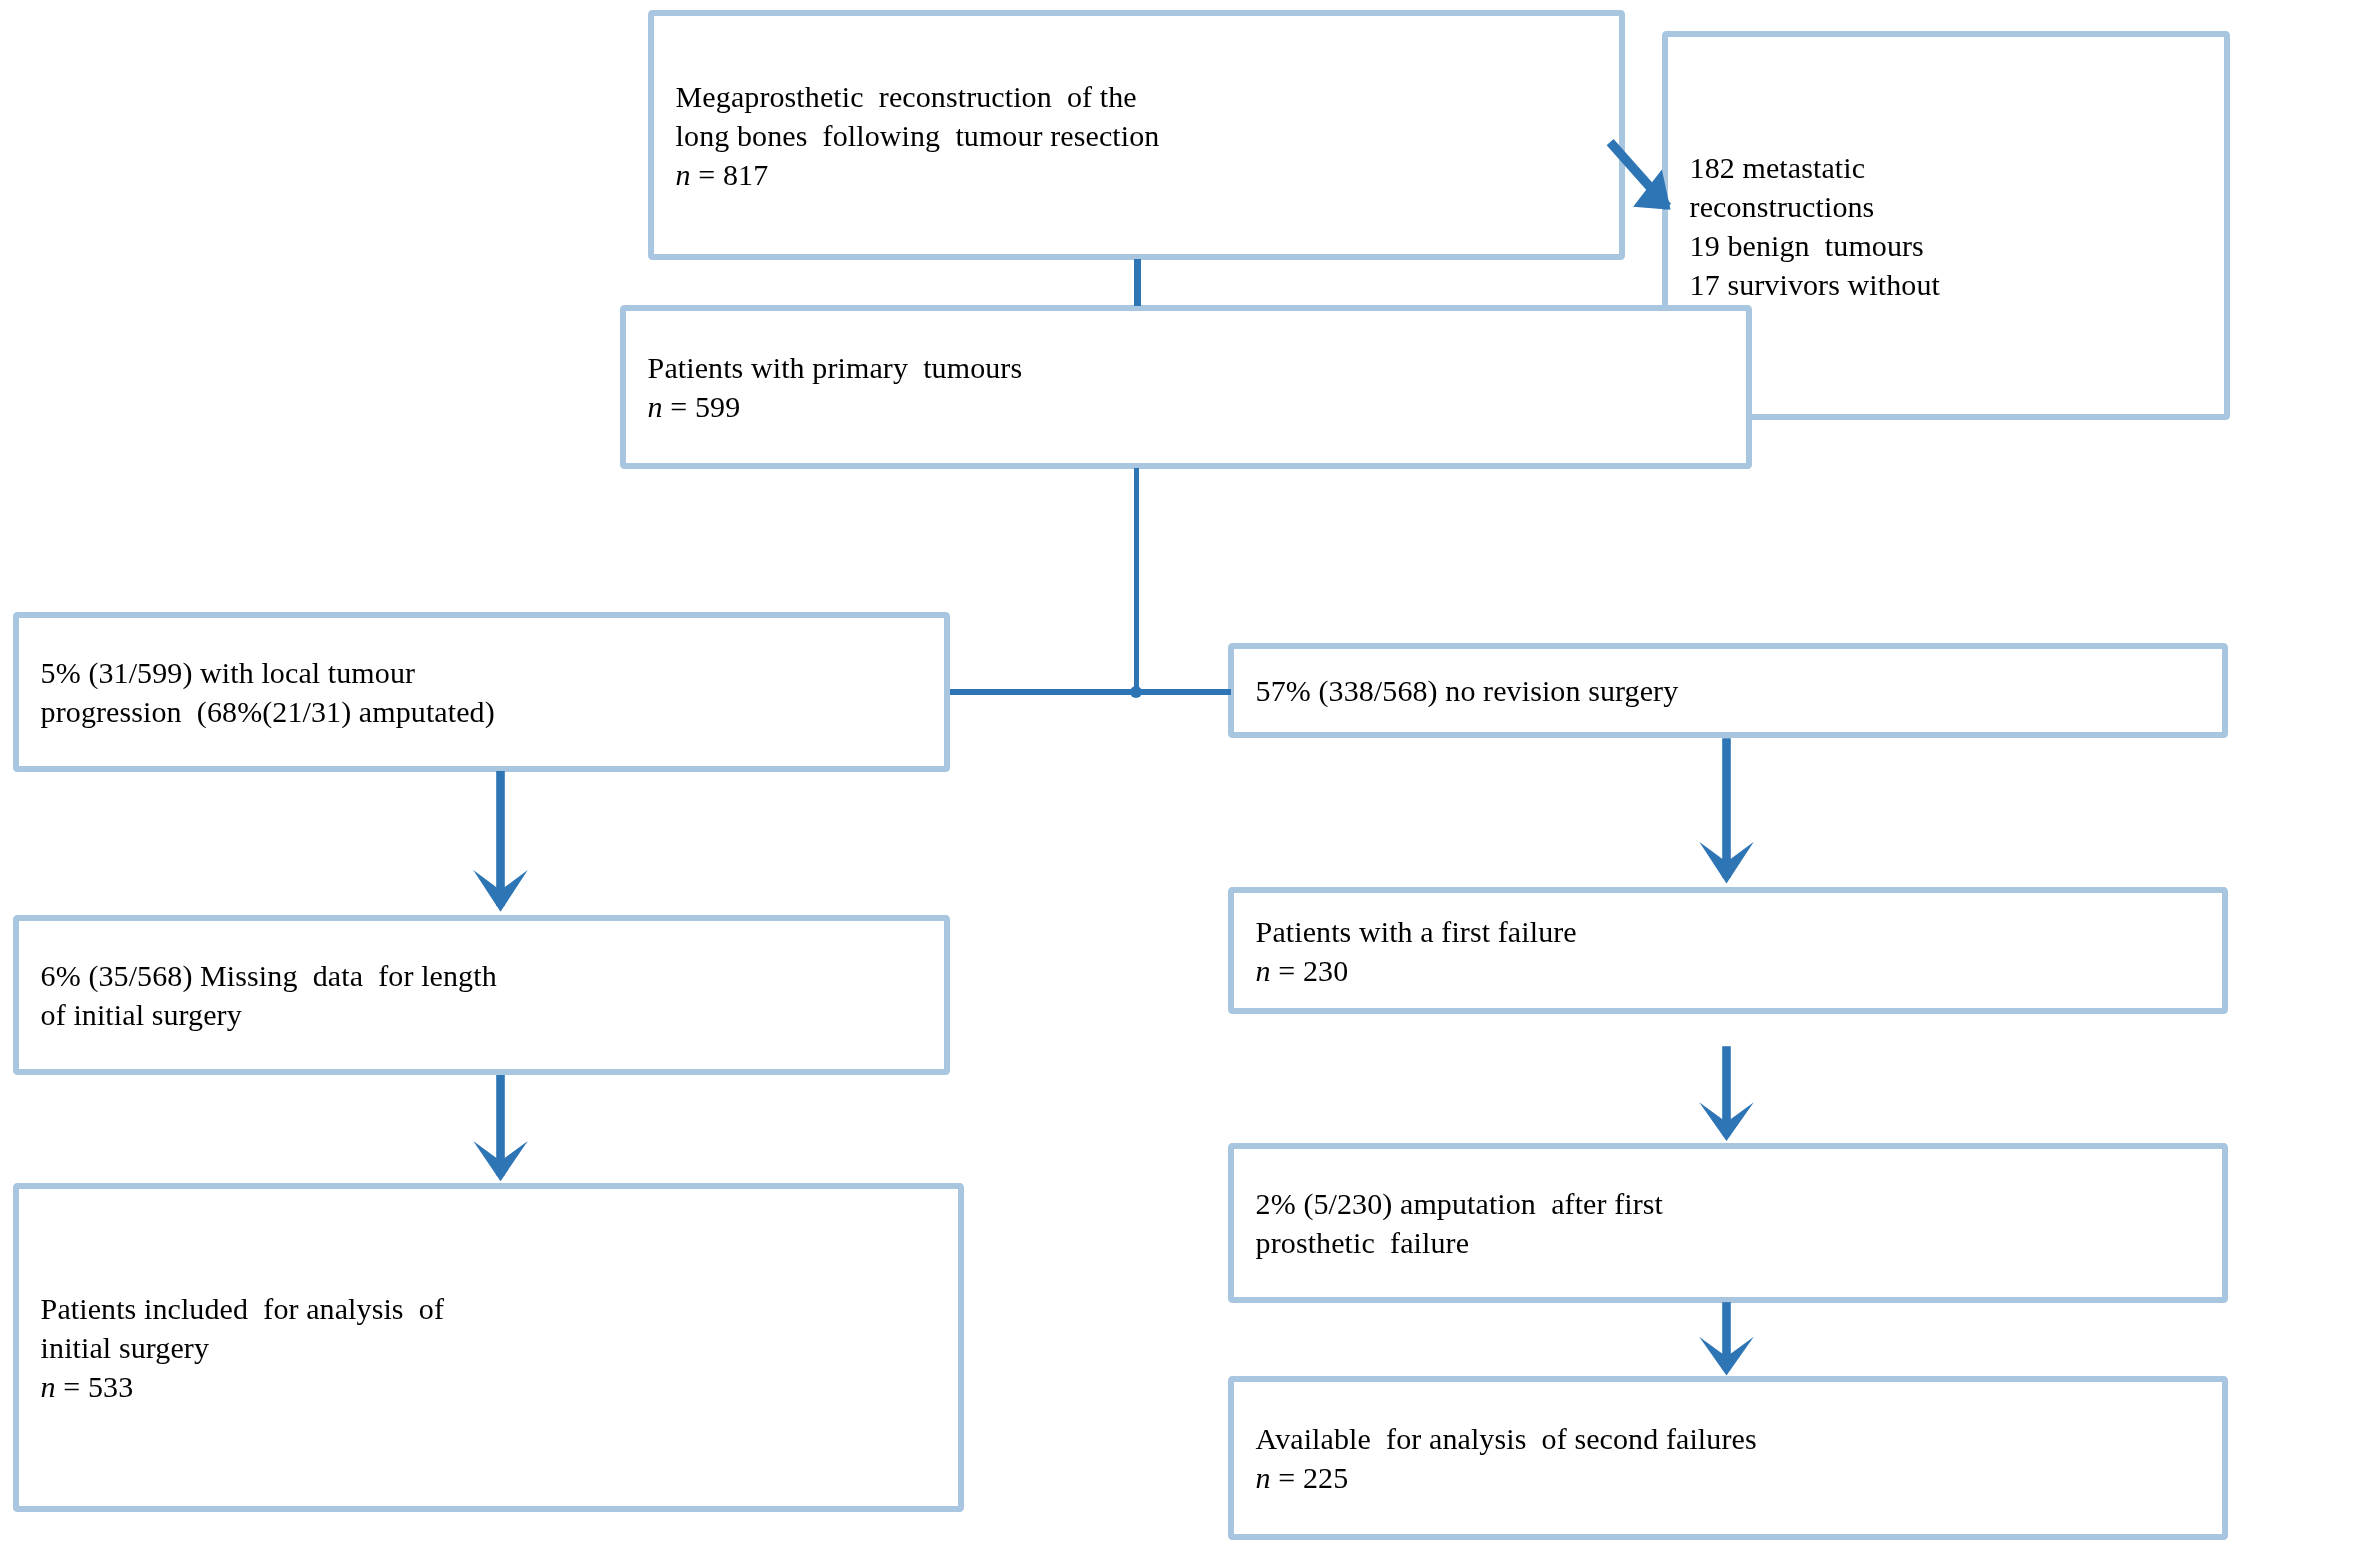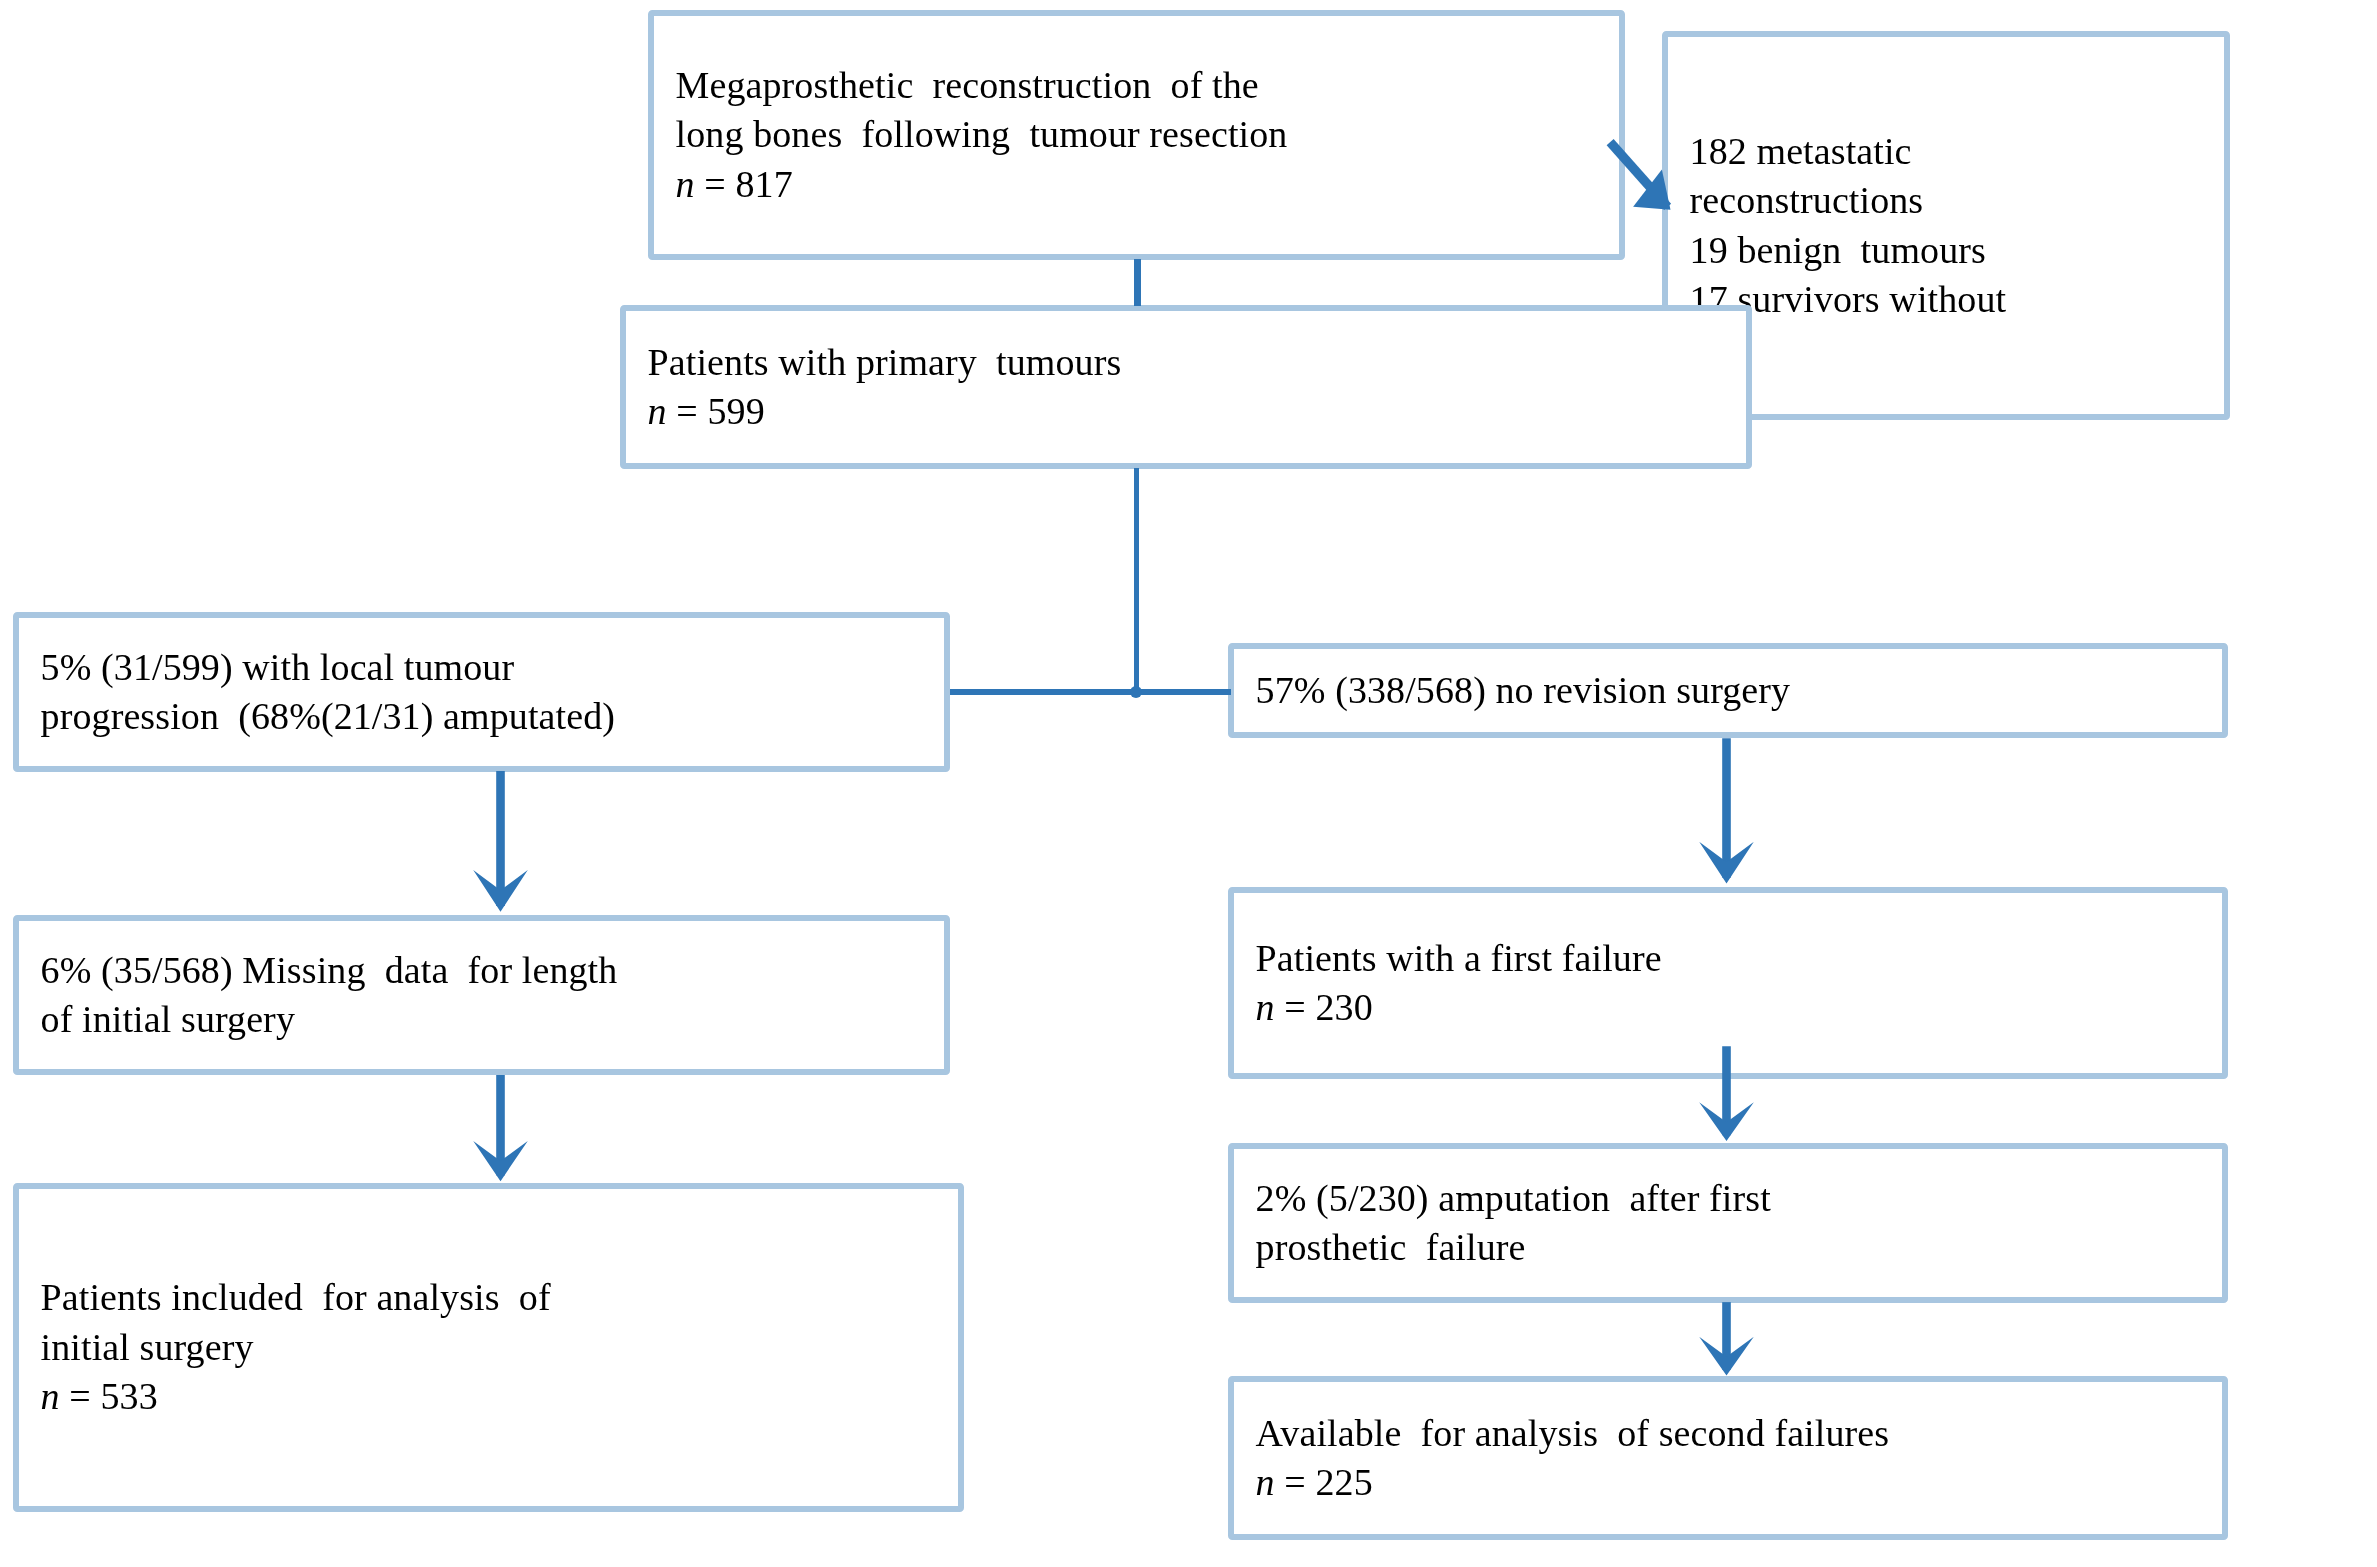--- a/index.html
+++ b/index.html
@@ -21,21 +21,21 @@
     background:#ffffff;
     border:6.5px solid #a8c6e0;
     border-radius:4.3px;
     display:flex;
     flex-direction:column;
     justify-content:center;
     padding:7.2px 18.7px 7.2px 21.6px;
   }
   .box .ln{
     display:block;
-    font-size:38px;
+    font-size:30px;
     line-height:1.30;
     white-space:pre;
     letter-spacing:0.1px;
   }
   .box .ln.n{
     font-style:normal;
   }
   .box .ln .it{
     font-style:italic;
   }
@@ -81,21 +81,21 @@
 
   <div class="box" style="left:1228px;top:643px;width:1000px;height:95px;">
     <span class="ln">57% (338/568) no revision surgery</span>
   </div>
 
   <div class="box" style="left:13px;top:915px;width:937px;height:160px;">
     <span class="ln">6% (35/568) Missing  data  for length</span>
     <span class="ln">of initial surgery</span>
   </div>
 
-  <div class="box" style="left:1228px;top:887px;width:1000px;height:192px;">
+  <div class="box" style="left:1228px;top:887px;width:1000px;height:127px;">
     <span class="ln">Patients with a first failure</span>
     <span class="ln n"><span class="it">n</span> <span>= 230</span></span>
   </div>
 
   <div class="box" style="left:13px;top:1183px;width:951px;height:329px;">
     <span class="ln">Patients included  for analysis  of</span>
     <span class="ln">initial surgery</span>
     <span class="ln n"><span class="it">n</span> <span>= 533</span></span>
   </div>
 

